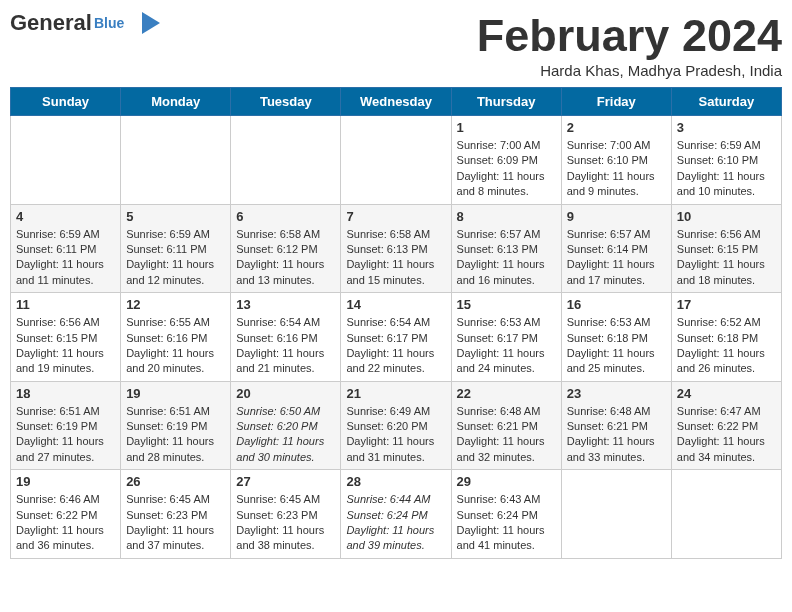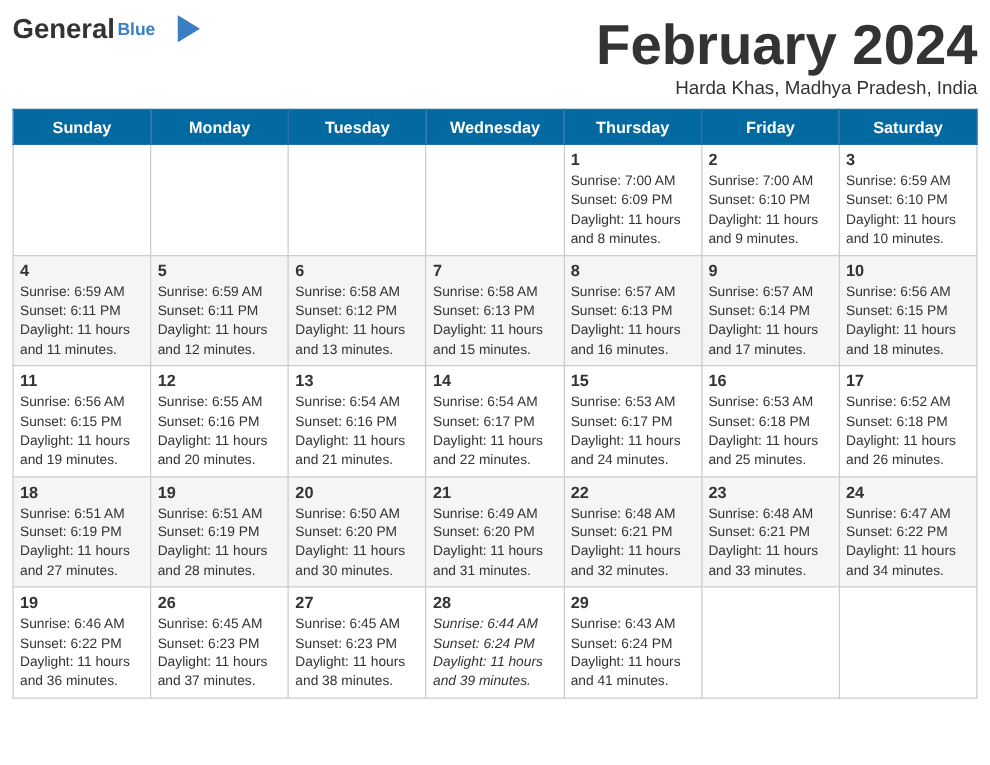--- a/index.html
+++ b/index.html
@@ -256,21 +256,21 @@
         </td>
         <td>
           <span class="day-num">19</span>
           <div class="day-info" style="white-space: pre-line;">Sunrise: 6:51 AM
 Sunset: 6:19 PM
 Daylight: 11 hours
 and 28 minutes.</div>
         </td>
         <td>
           <span class="day-num">20</span>
-          <div class="day-info" style="white-space: pre-line;">Sunrise: 6:50 AM
+          <div class="day-info" style="white-space: pre-line; font-style: italic;">Sunrise: 6:50 AM
 Sunset: 6:20 PM
 Daylight: 11 hours
 and 30 minutes.</div>
         </td>
         <td>
           <span class="day-num">21</span>
           <div class="day-info" style="white-space: pre-line;">Sunrise: 6:49 AM
 Sunset: 6:20 PM
 Daylight: 11 hours
 and 31 minutes.</div>

